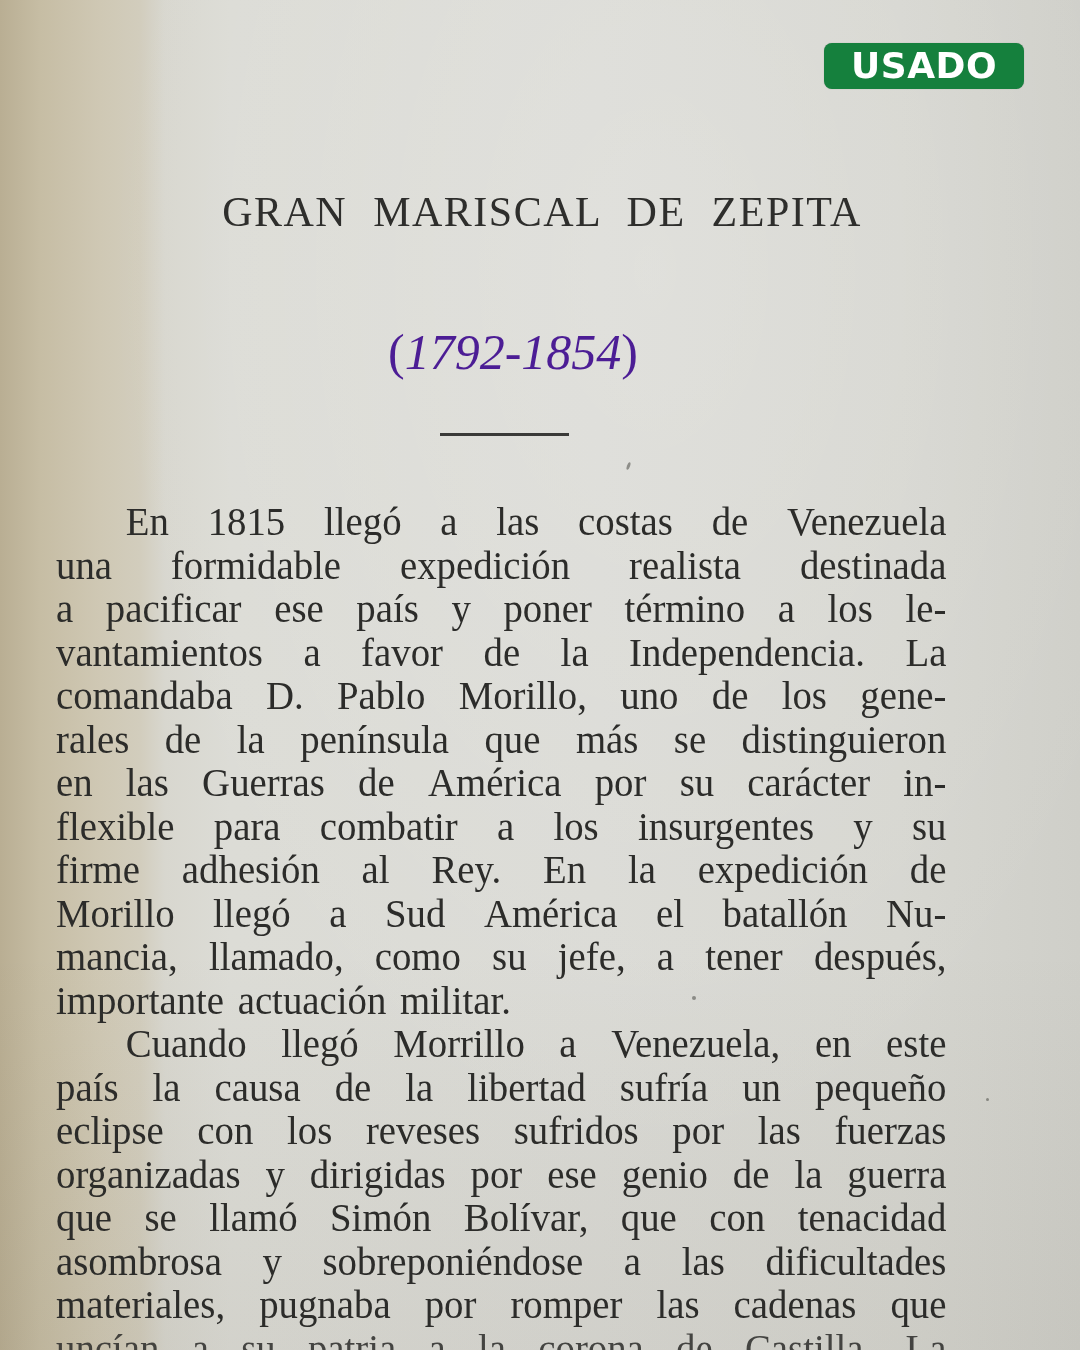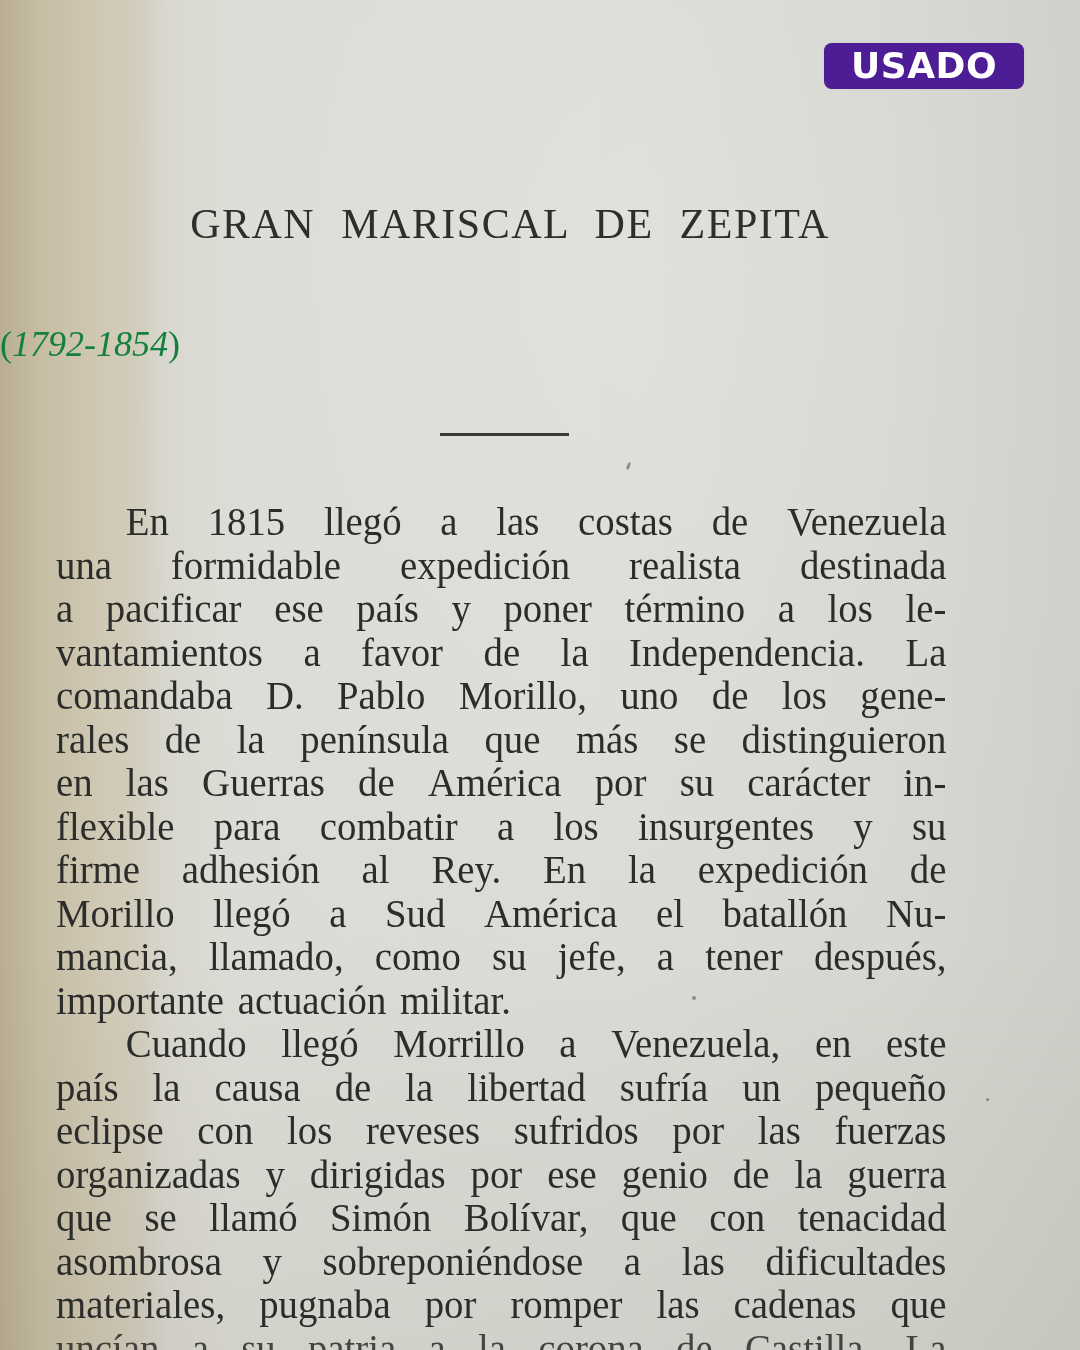--- a/index.html
+++ b/index.html
@@ -38,21 +38,21 @@
         radial-gradient(ellipse at 60% 20%, rgba(255,255,255,0.18), rgba(255,255,255,0) 60%),
         linear-gradient(180deg, rgba(0,0,0,0) 70%, rgba(60,50,30,0.06) 100%);
       pointer-events: none;
     }
     .badge {
       position: absolute;
       left: 824px;
       top: 43px;
       width: 200px;
       height: 46px;
-      background: #4c1d95;
+      background: #15803d;
       border-radius: 8px;
       color: #ffffff;
       font-family: "DejaVu Sans", sans-serif;
       font-weight: bold;
       font-size: 36px;
       line-height: 46px;
       text-align: center;
       letter-spacing: 0.5px;
       z-index: 3;
       box-shadow: 0 0 1px rgba(0,0,0,0.3);
@@ -71,30 +71,31 @@
       left: 0;
       width: 1020px;
       text-align: center;
       font-family: "Liberation Serif", "DejaVu Serif", serif;
       font-size: 42px;
       letter-spacing: 1.5px;
       word-spacing: 14px;
       color: #2e2e2c;
       white-space: nowrap;
     }
-    .title-1 { top: 200px; }
+    .title-1 { top: 188px; padding-left: 32px; }
     .title-2 { top: 236px; }
     .dates {
       position: absolute;
       left: 0;
       width: 1026px;
       top: 323px;
+      text-align: center;
       font-family: "Liberation Serif", "DejaVu Serif", serif;
-      font-size: 36px;
-      color: #15803d;
+      font-size: 50px;
+      color: #4c1d95;
     }
     .dates .yrs { font-style: italic; }
     .rule {
       position: absolute;
       left: 440px;
       top: 433px;
       width: 129px;
       height: 3px;
       background: #3a3a38;
     }

